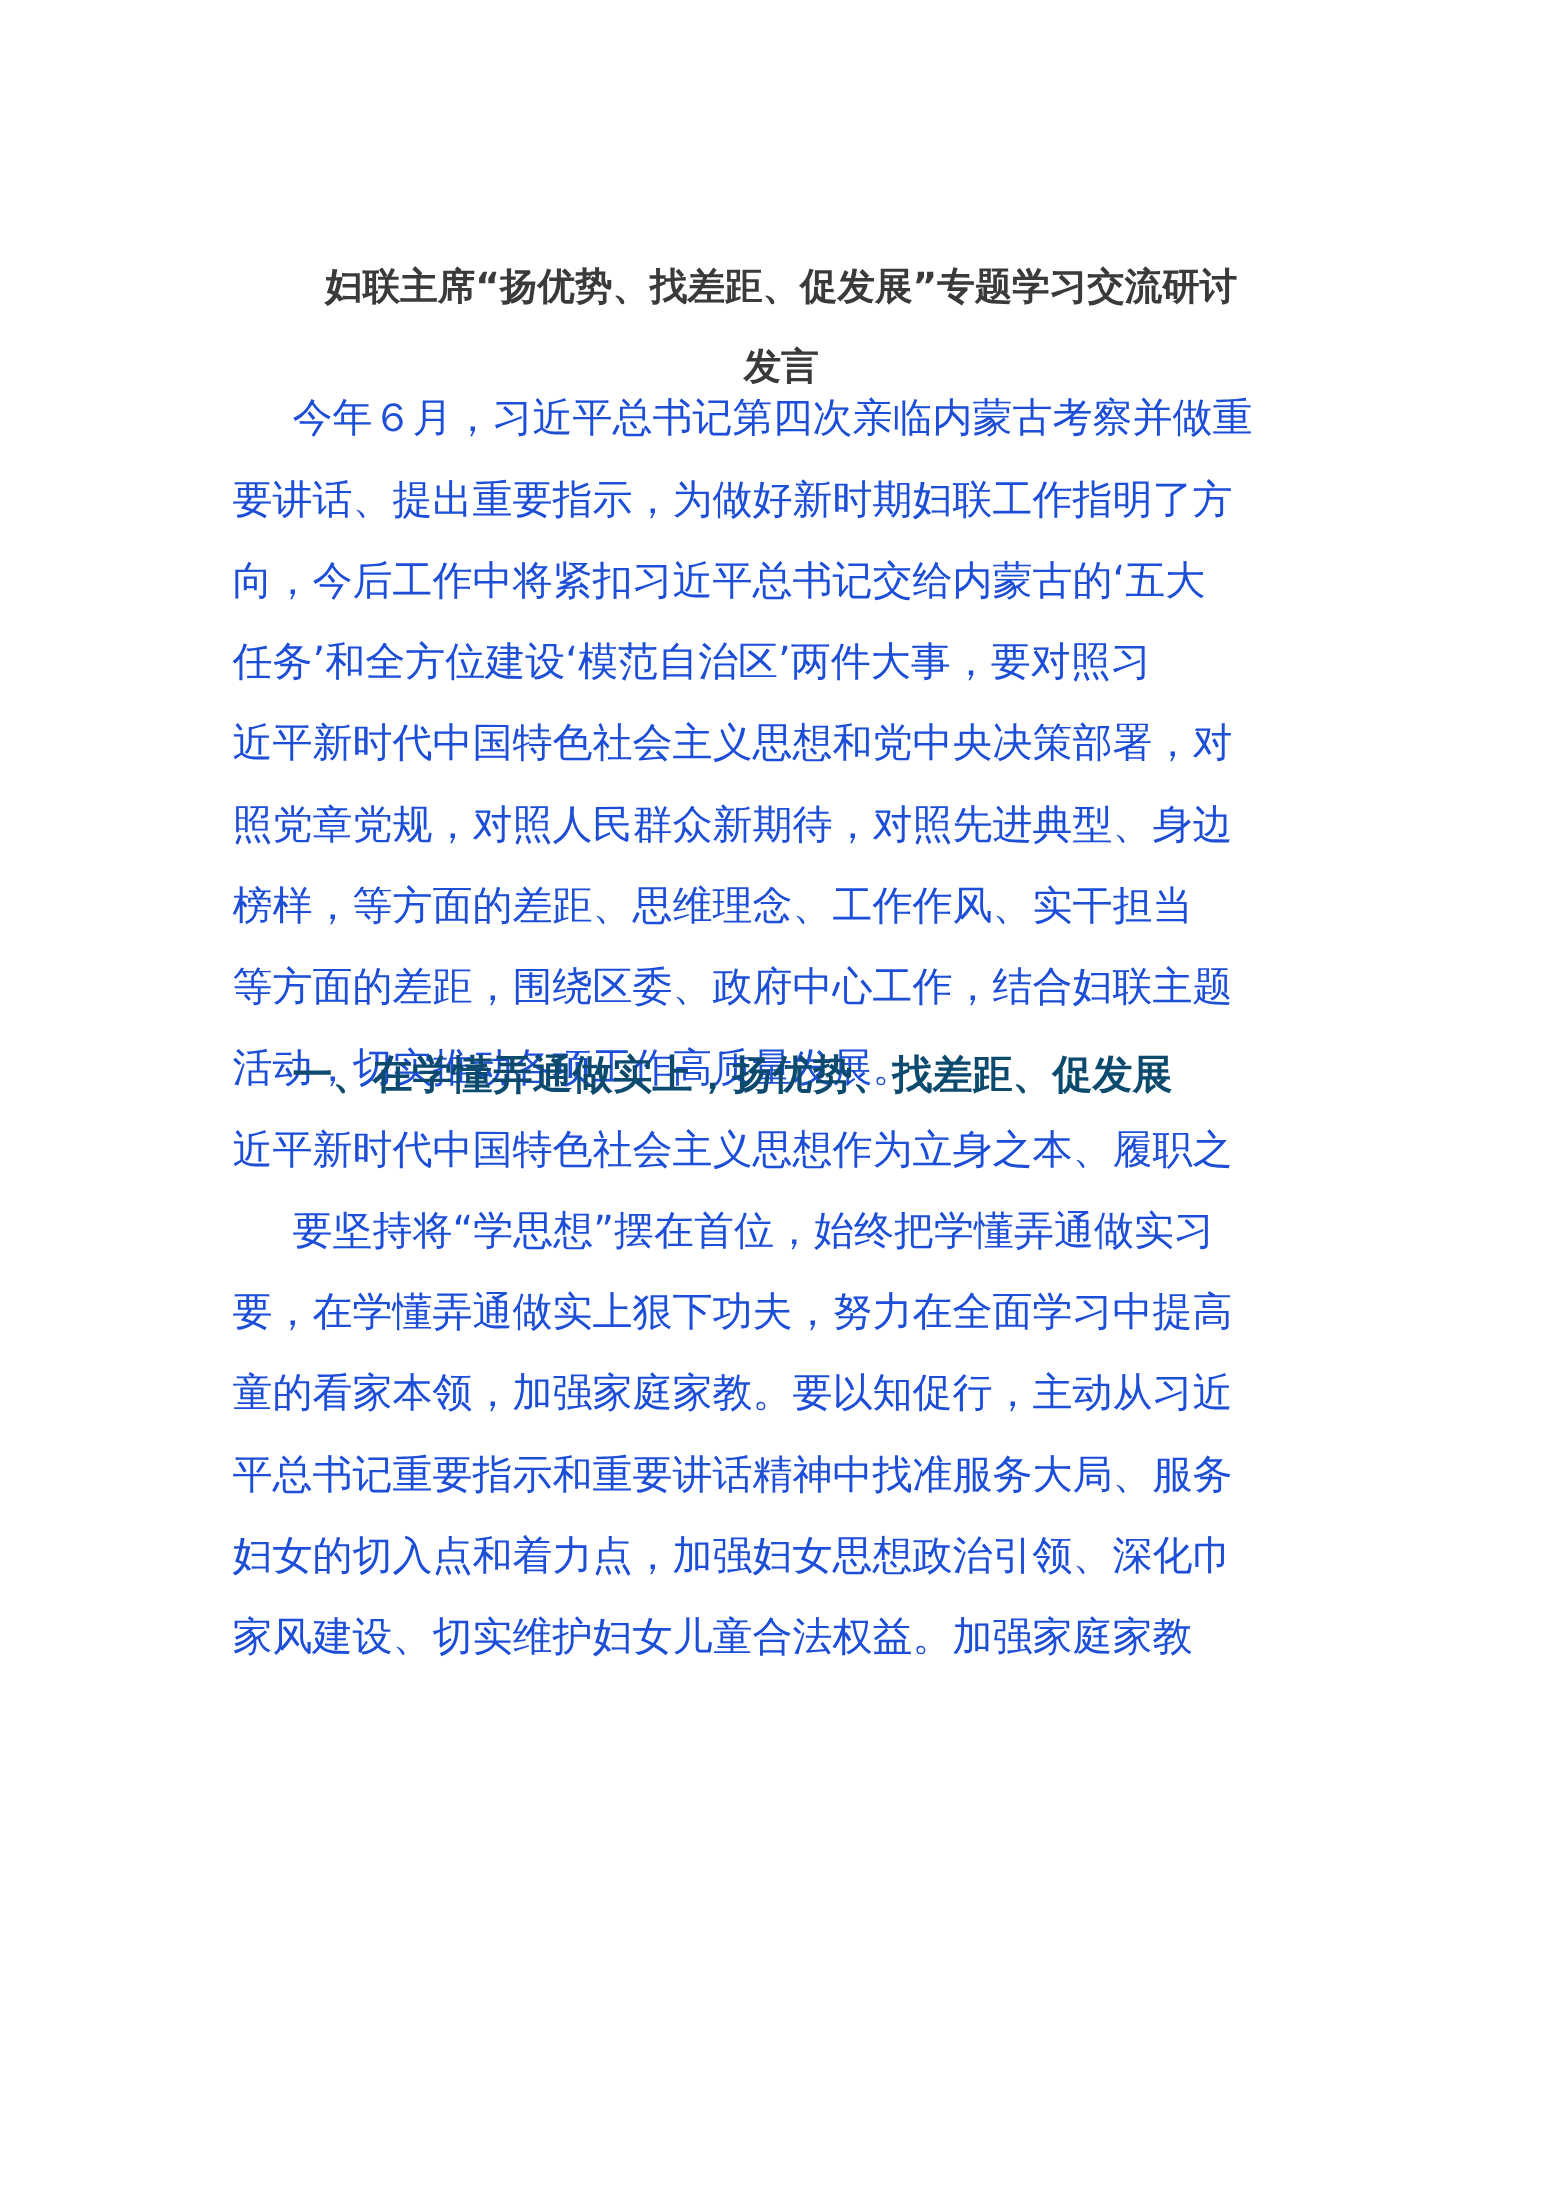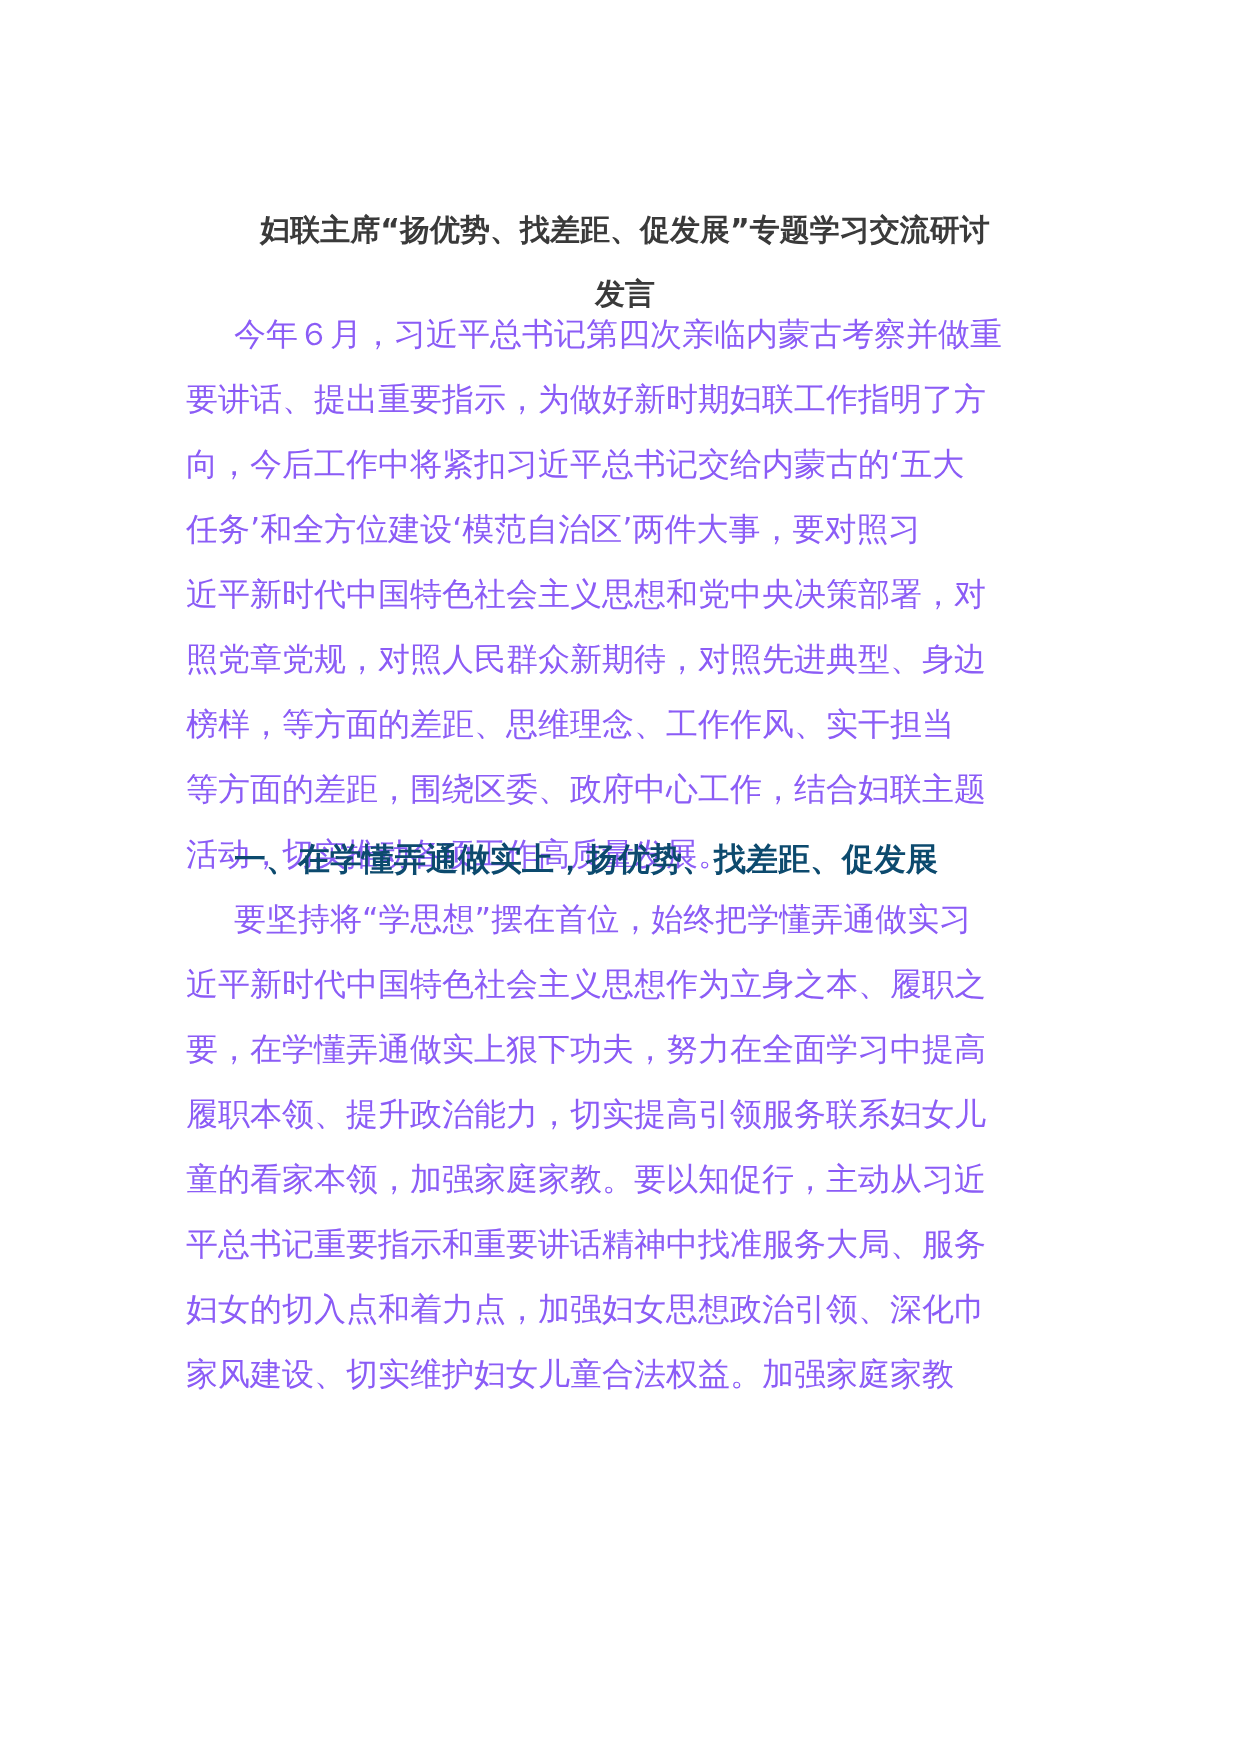--- a/index.html
+++ b/index.html
@@ -35,21 +35,21 @@
       letter-spacing: 0px;
     }
     .title-1 { top: 198px; left: 190px; width: 870px; }
     .title-2 { top: 262px; left: 190px; width: 870px; }
     .body-text {
       position: absolute;
       left: 186px;
       width: 870px;
       font-size: 32px;
       line-height: 65px;
-      color: #8b5cf6;
+      color: #1d4ed8;
       white-space: nowrap;
     }
     .line {
       display: block;
       height: 65px;
       white-space: nowrap;
       overflow: visible;
     }
     .indent {
       padding-left: 48px;
@@ -77,23 +77,22 @@
     <span class="line">榜样，等方面的差距、思维理念、工作作风、实干担当</span>
     <span class="line">等方面的差距，围绕区委、政府中心工作，结合妇联主题</span>
     <span class="line">活动，切实推动各项工作高质量发展。</span>
   </div>
 
   <div class="body-text heading" style="top:827px;">
     <span class="line indent">一、在学懂弄通做实上，扬优势、找差距、促发展</span>
   </div>
 
   <div class="body-text" style="top:887px;">
+    <span class="line">近平新时代中国特色社会主义思想作为立身之本、履职之</span>
     <span class="line indent">要坚持将“学思想”摆在首位，始终把学懂弄通做实习</span>
-    <span class="line">近平新时代中国特色社会主义思想作为立身之本、履职之</span>
     <span class="line">要，在学懂弄通做实上狠下功夫，努力在全面学习中提高</span>
-    <span class="line">履职本领、提升政治能力，切实提高引领服务联系妇女儿</span>
     <span class="line">童的看家本领，加强家庭家教。要以知促行，主动从习近</span>
     <span class="line">平总书记重要指示和重要讲话精神中找准服务大局、服务</span>
     <span class="line">妇女的切入点和着力点，加强妇女思想政治引领、深化巾</span>
     <span class="line">家风建设、切实维护妇女儿童合法权益。加强家庭家教</span>
   </div>
 
 </div>
 
 </body></html>

